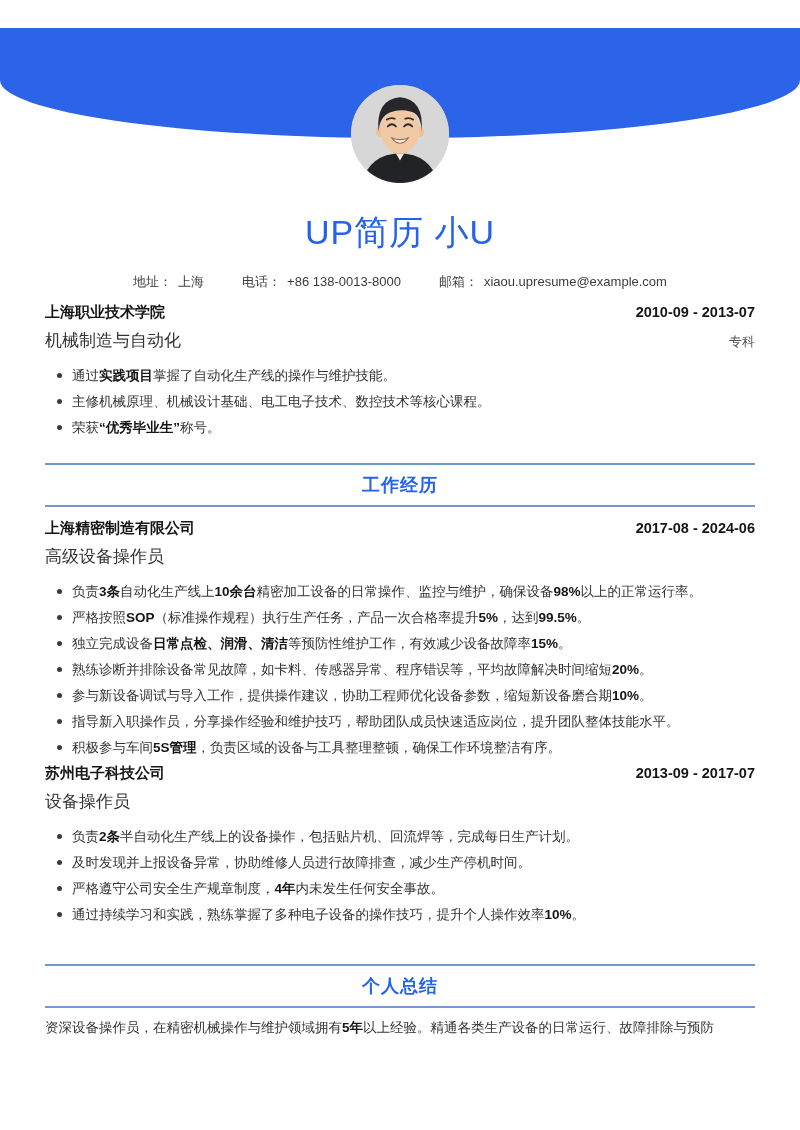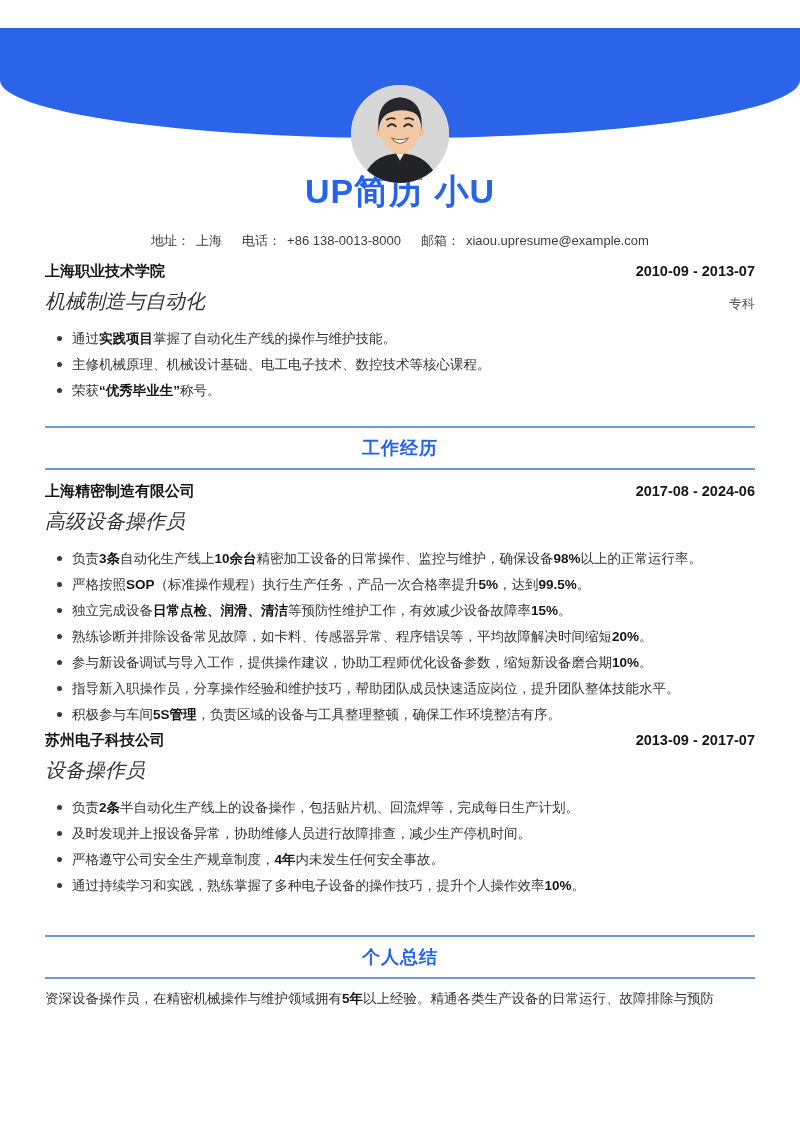--- a/index.html
+++ b/index.html
@@ -21,45 +21,45 @@
     margin-top:28px;height:110px;background:var(--banner);
     border-radius:0 0 50% 50% / 0 0 58px 58px;
   }
   .avatar{
     position:absolute;top:85px;left:50%;transform:translateX(-50%);
     width:98px;height:98px;border-radius:50%;overflow:hidden;
     background:#d7d7d7;
   }
   .avatar svg{display:block;width:100%;height:100%;}
   .name{
-    margin-top:31px;text-align:center;
-    font-size:34px;font-weight:700;color:var(--accent);letter-spacing:1px;
+    margin-top:72px;text-align:center;
+    font-size:34px;font-weight:400;color:var(--accent);letter-spacing:1px;
   }
   .contact{
-    margin-top:17px;display:flex;justify-content:center;gap:20px;
+    margin-top:17px;display:flex;justify-content:center;gap:38px;
     font-size:13px;color:#3c3c3c;
   }
   .contact .c-label{margin-right:6px;}
   
   .content{padding:0 45px;}
   .section-head{
     border-top:2px solid var(--rule);border-bottom:2px solid var(--rule);
     text-align:center;padding:8px 0;
   }
   .section-title{font-size:18px;font-weight:700;color:var(--accent);letter-spacing:1px;}
   .sh-edu{margin-top:61px;}
   .sh-work{margin-top:26px;}
   .sh-summary{margin-top:40px;}
   .entry{margin-top:12px;}
   .entry + .entry{margin-top:6px;}
   .entry-head{display:flex;justify-content:space-between;align-items:baseline;}
   .org{font-size:15px;font-weight:700;color:var(--bold);}
   .date{font-size:14.5px;font-weight:700;color:var(--bold);}
   .entry-sub{display:flex;justify-content:space-between;align-items:baseline;margin-top:7px;}
-  .role{font-size:20px;color:#333;font-style:italic;}
+  .role{font-size:17px;color:#333;}
   .note{font-size:13px;color:#555;}
   ul.bullets{list-style:none;margin-top:14px;}
   ul.bullets li{
     position:relative;padding-left:27px;margin-bottom:7px;
     font-size:13.5px;line-height:19px;color:var(--text);
   }
   ul.bullets li::before{
     content:"";position:absolute;left:12px;top:7px;
     width:5px;height:5px;border-radius:50%;background:#3a3a3a;
   }

